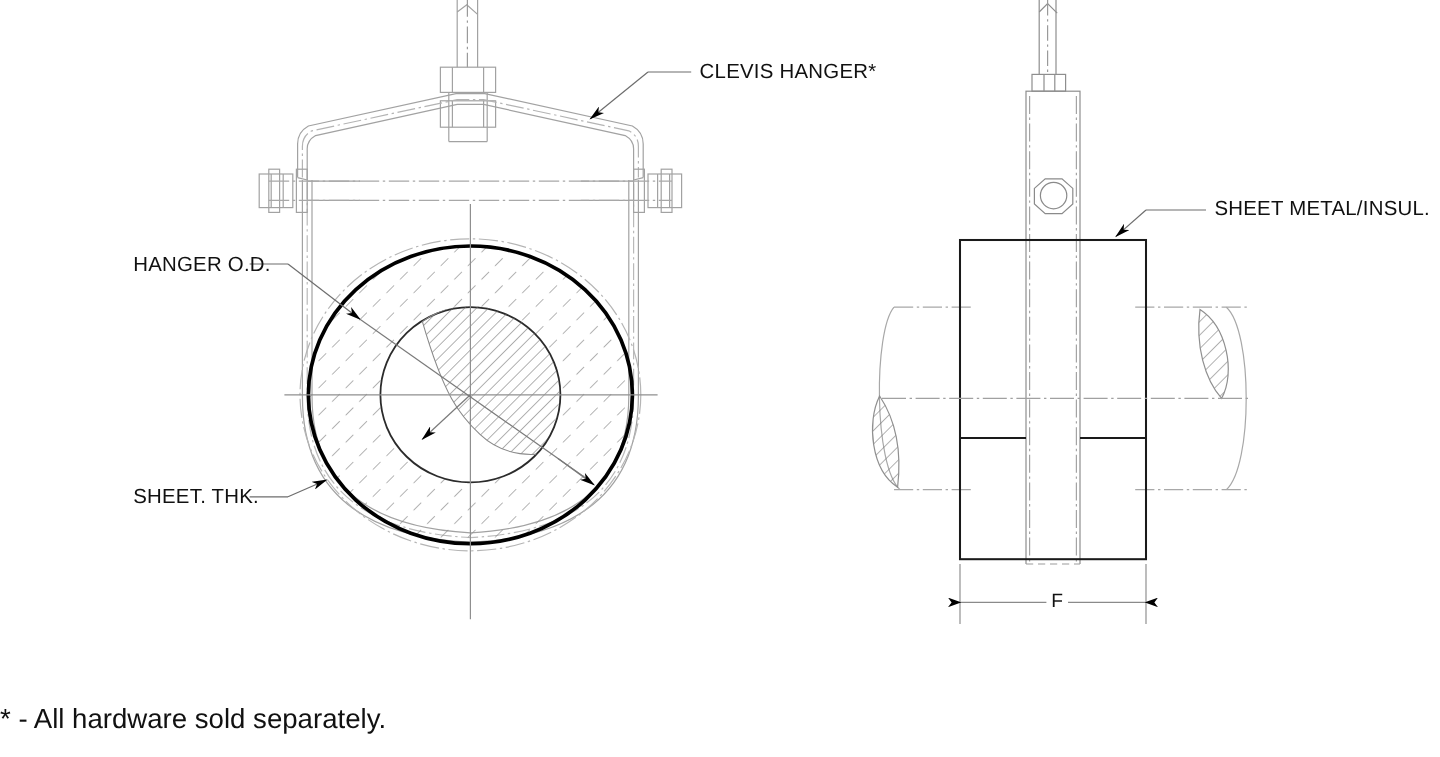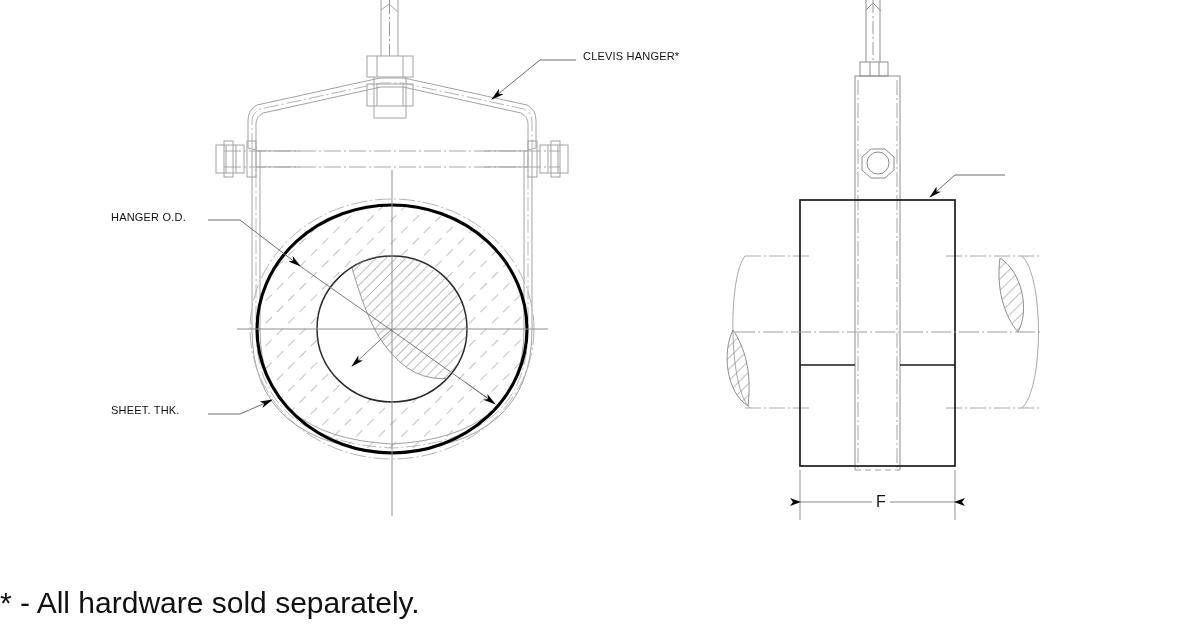--- a/index.html
+++ b/index.html
@@ -23,32 +23,32 @@
     position: absolute;
     left: 0;
     top: 0;
     width: 1200px;
     height: 631px;
     display: block;
   }
   .callout-text {
     position: absolute;
     font-family: "Liberation Sans", sans-serif;
-    font-size: 11px;
+    font-size: 17px;
     letter-spacing: 0.2px;
     color: #111111;
     white-space: nowrap;
     line-height: 1;
   }
   #note-text {
     position: absolute;
     left: 0px;
     top: 588px;
     font-family: "Liberation Sans", sans-serif;
-    font-size: 30px;
+    font-size: 23px;
     color: #111111;
     white-space: nowrap;
     line-height: 1;
   }
   #label-clevis-hanger { left: 583px; top: 51px; }
   #label-sheet-metal   { left: 1012px; top: 165px; }
   #label-insul-od      { left: 111px; top: 212px; }
   #label-insul-thk     { left: 111px; top: 405px; }
   #label-dim-f {
     position: absolute;
@@ -287,20 +287,21 @@
 
     <g>
       <line x1="576" y1="60" x2="540" y2="60" stroke="#6d6d6d" stroke-width="1"></line>
       <line x1="540" y1="60" x2="492" y2="99" stroke="#6d6d6d" stroke-width="1" marker-end="url(#arrowSolidSm)"></line>
     </g>
 
   </svg>
 
   <div class="callout-text" id="label-clevis-hanger">CLEVIS HANGER*</div>
 
+  <div class="callout-text" id="label-sheet-metal">SHEET METAL/INSUL.</div>
 
   <div class="callout-text" id="label-insul-od">HANGER O.D.</div>
 
   <div class="callout-text" id="label-insul-thk">SHEET. THK.</div>
 
   <div id="label-dim-f">F</div>
 
   <div id="note-text">* - All hardware sold separately.</div>
 
 </div>

